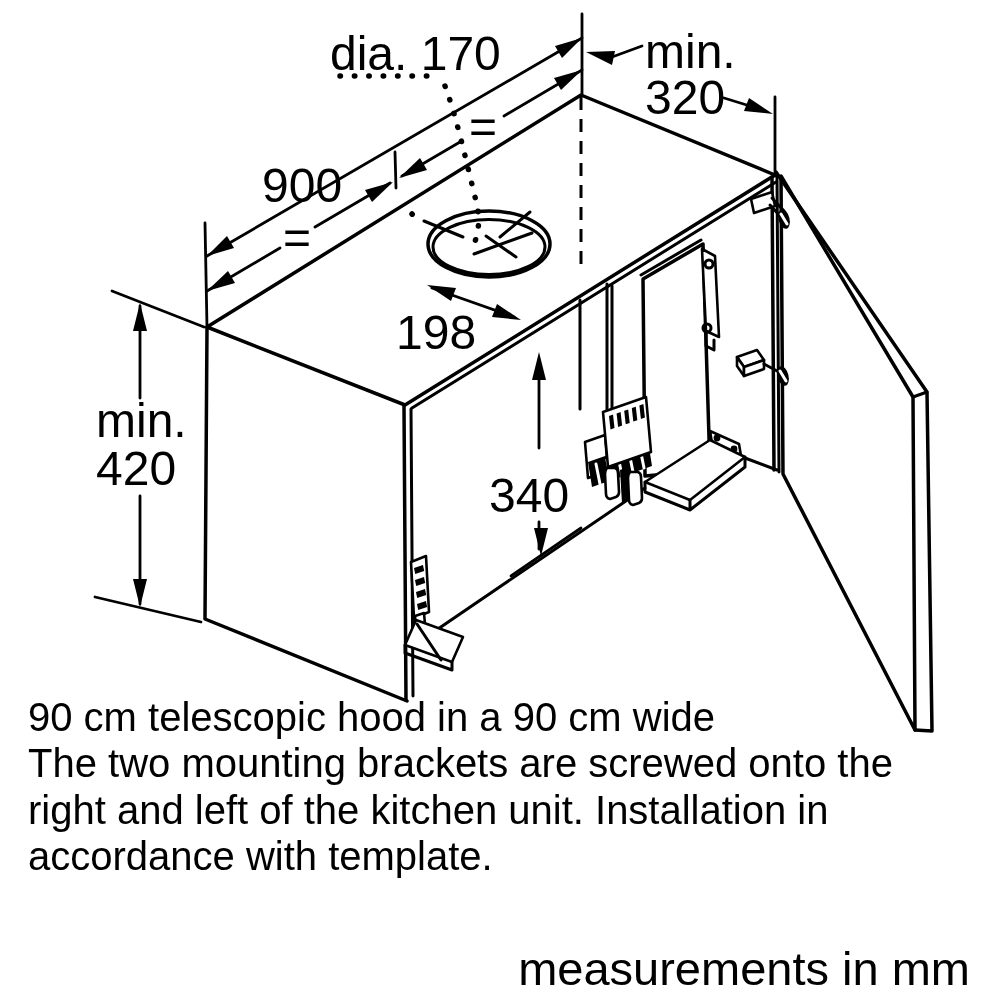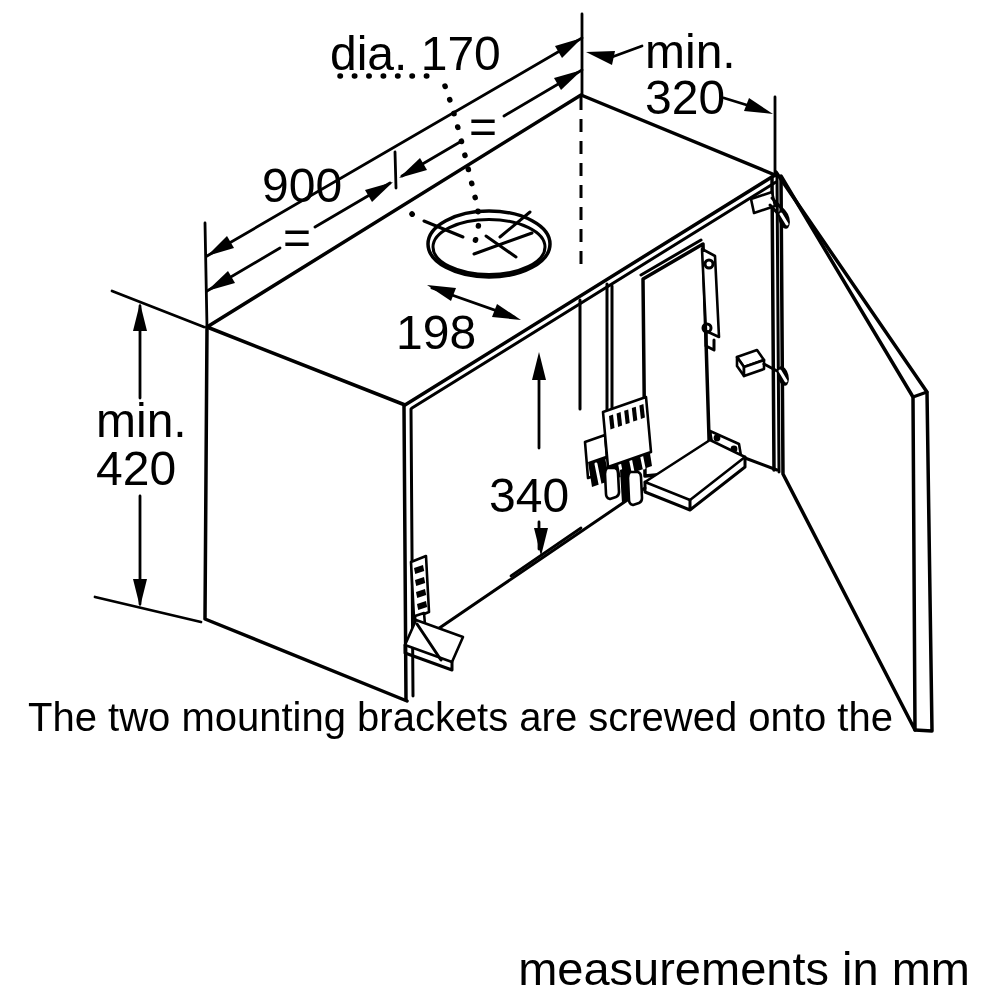--- a/index.html
+++ b/index.html
@@ -197,16 +197,19 @@
       <path class="dim" d="M432,288 L514,317"></path>
       <polygon class="arr" points="427,285 456,288 451,301"></polygon>
       <polygon class="arr" points="521,320 492,317 497,304"></polygon>
       <text class="dimtxt" x="396" y="349">198</text>
     </g>
   </g>
 </svg>
 </div>
 
 <div id="caption">
+  <div>90 cm telescopic hood in a 90 cm wide</div>
   <div>The two mounting brackets are screwed onto the</div>
+  <div>right and left of the kitchen unit. Installation in</div>
+  <div>accordance with template.</div>
 </div>
 
 <div id="units-note">measurements in mm</div>
 
 </body></html>

